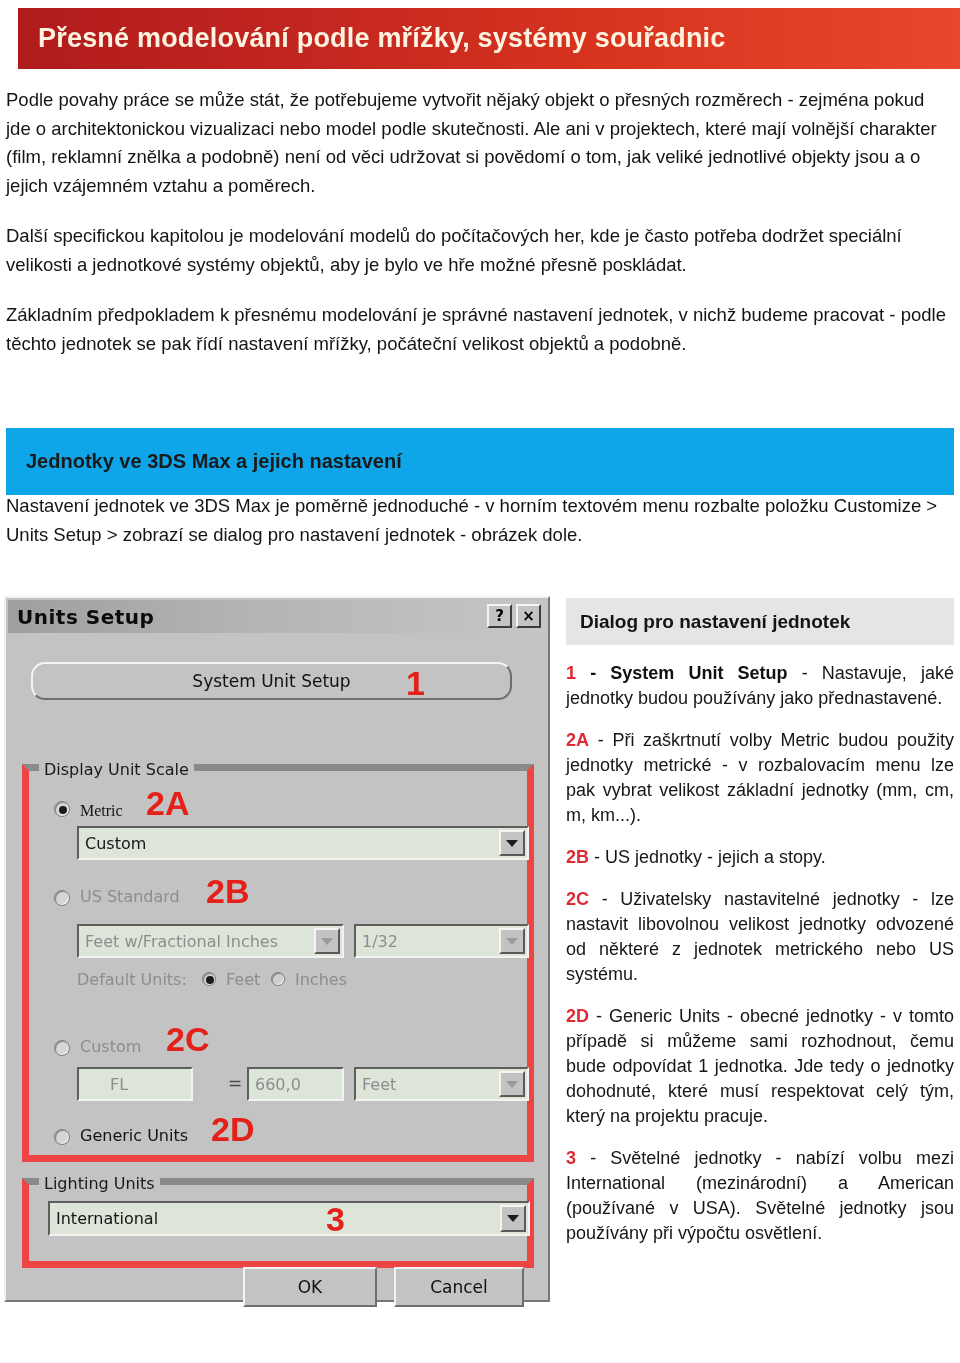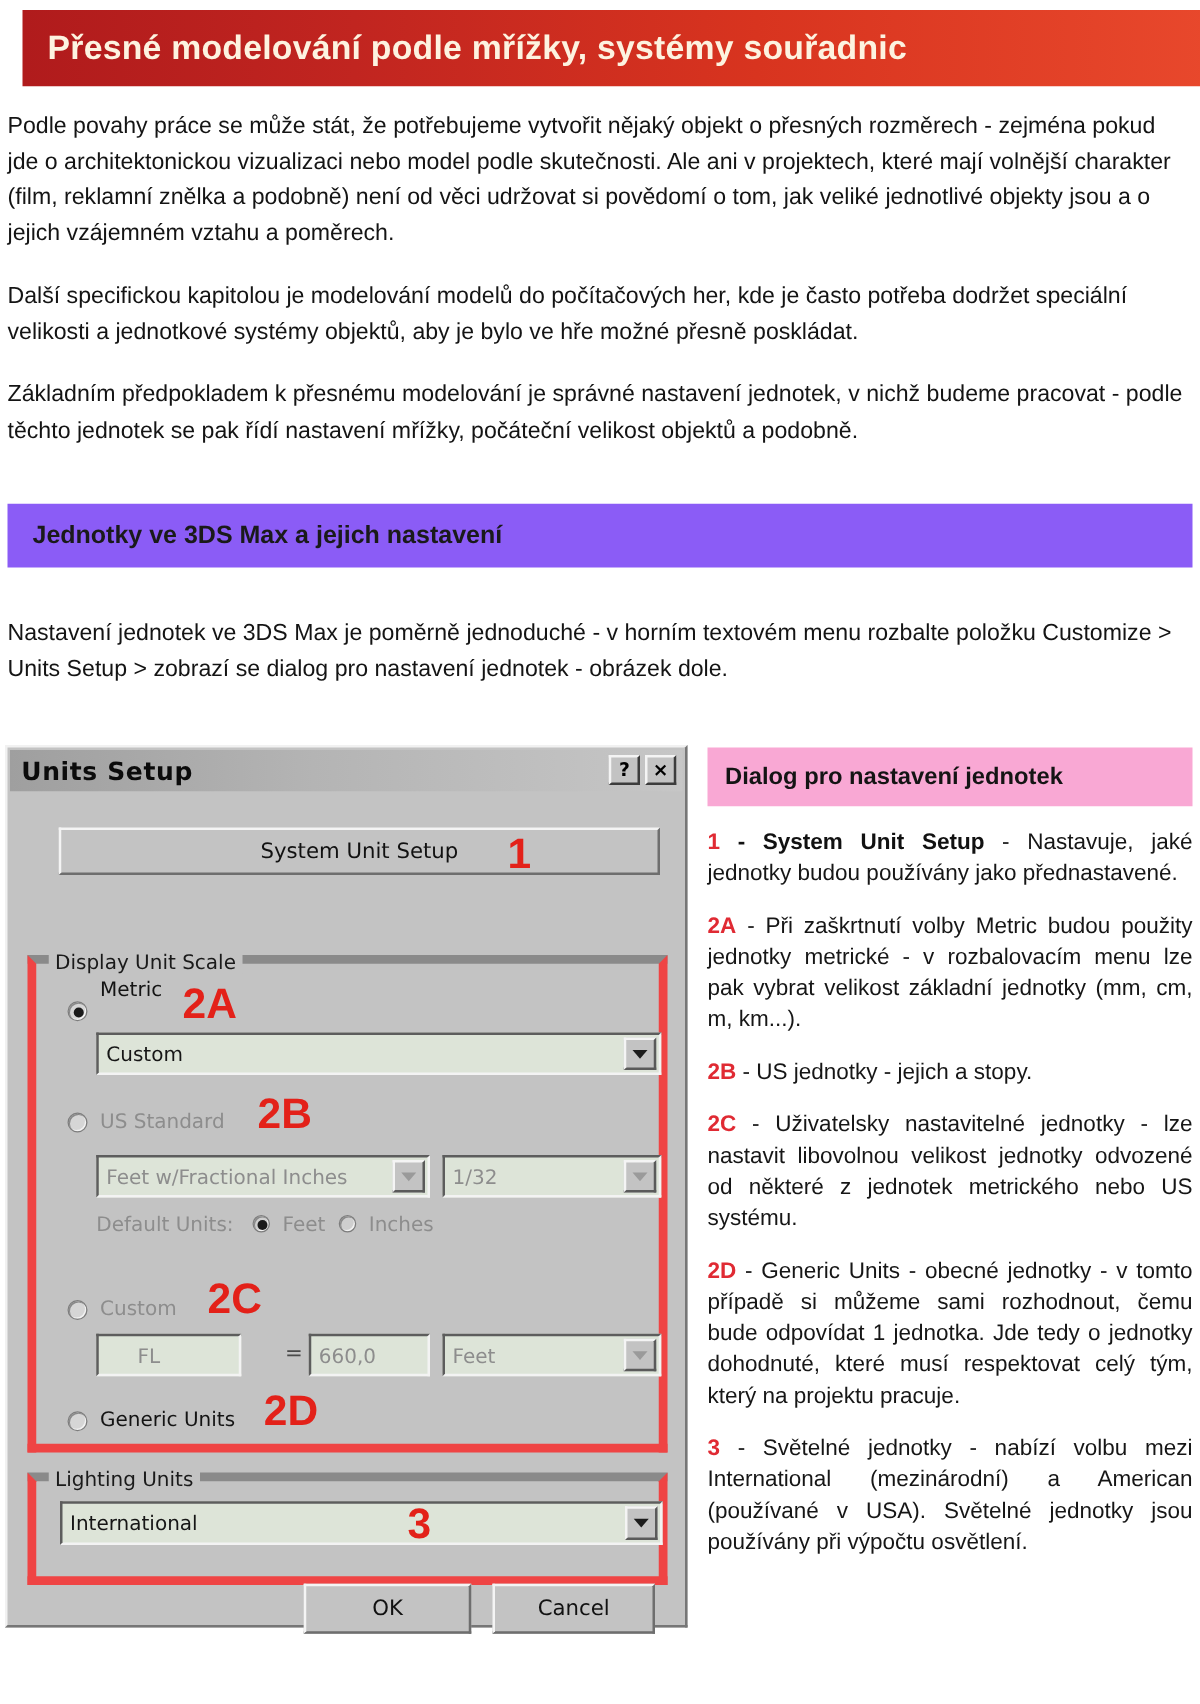--- a/index.html
+++ b/index.html
@@ -42,23 +42,23 @@
     line-height: 28.5px;
     color: #141414;
     margin: 0 0 22px 0;
     text-align: left;
   }
   .para.last { margin-bottom: 0; }
 
   
   .yellow-banner {
     position: absolute;
-    left: 6px; top: 403px;
-    width: 948px; height: 51px;
-    background: #8b5cf6;
+    left: 6px; top: 428px;
+    width: 948px; height: 67px;
+    background: #0ea5e9;
     display: flex; align-items: center;
   }
   .yellow-banner-title {
     color: #1a1a1a;
     font-size: 20px;
     font-weight: bold;
     padding-left: 20px;
     white-space: nowrap;
   }
 
@@ -204,21 +204,21 @@
 
   .eqsign { position:absolute; font-size:17px; color:#4a4a4a; }
 
   
   .right-col {
     position:absolute;
     left:566px; top:598px;
     width:388px;
   }
   .rc-header {
-    background:#f9a8d4;
+    background:#e5e5e5;
     height:47px;
     display:flex; align-items:center;
     padding-left:14px;
     font-size:19px; font-weight:bold; color:#141414;
     margin-bottom:16px;
   }
   .rc-p {
     font-size:18px;
     line-height:25px;
     color:#161616;
@@ -252,29 +252,29 @@
 <div class="dialog">
 
   <div class="titlebar">
     <span class="titlebar-text">Units Setup</span>
     <div class="title-btns">
       <div class="tbtn">?</div>
       <div class="tbtn">×</div>
     </div>
   </div>
 
-  <div class="sysbtn" style="left:41px; top:64px; width:481px; height:38px;">System Unit Setup</div>
+  <div class="sysbtn" style="left:25px; top:64px; width:481px; height:38px;border-radius:14px;">System Unit Setup</div>
   <div class="callout" style="left:400px; top:68px;">1</div>
 
   <div class="grp" style="left:16px; top:166px; width:512px; height:398px;">
     <span class="grp-label">Display Unit Scale</span>
   </div>
 
   <div class="radio on" style="left:48px; top:203px;"></div>
-  <div class="rlabel" style="left:74px; top:184px;">Metric</div>
+  <div class="rlabel" style="left:74px; top:204px;font-family:Liberation Serif, serif;">Metric</div>
   <div class="callout" style="left:140px; top:188px;">2A</div>
 
   <div class="field" style="left:71px; top:228px; width:452px; height:34px;">
     <span>Custom</span>
     <span class="arrow">
         <i></i>
       </span>
   </div>
 
   <div class="radio" style="left:48px; top:292px;"></div>

